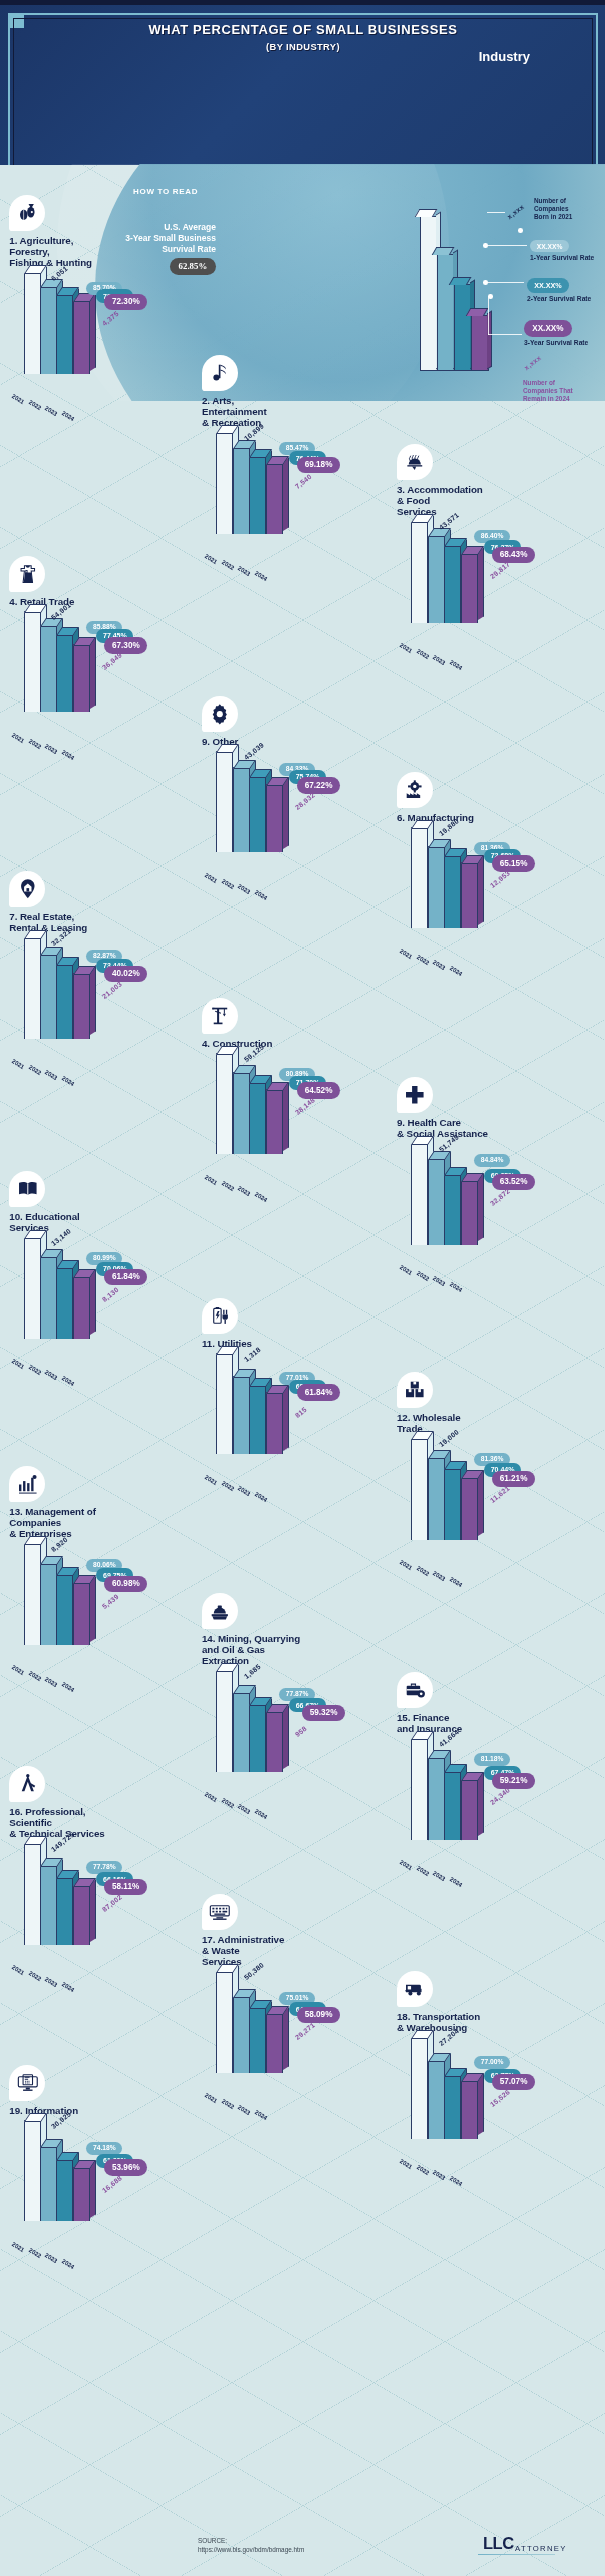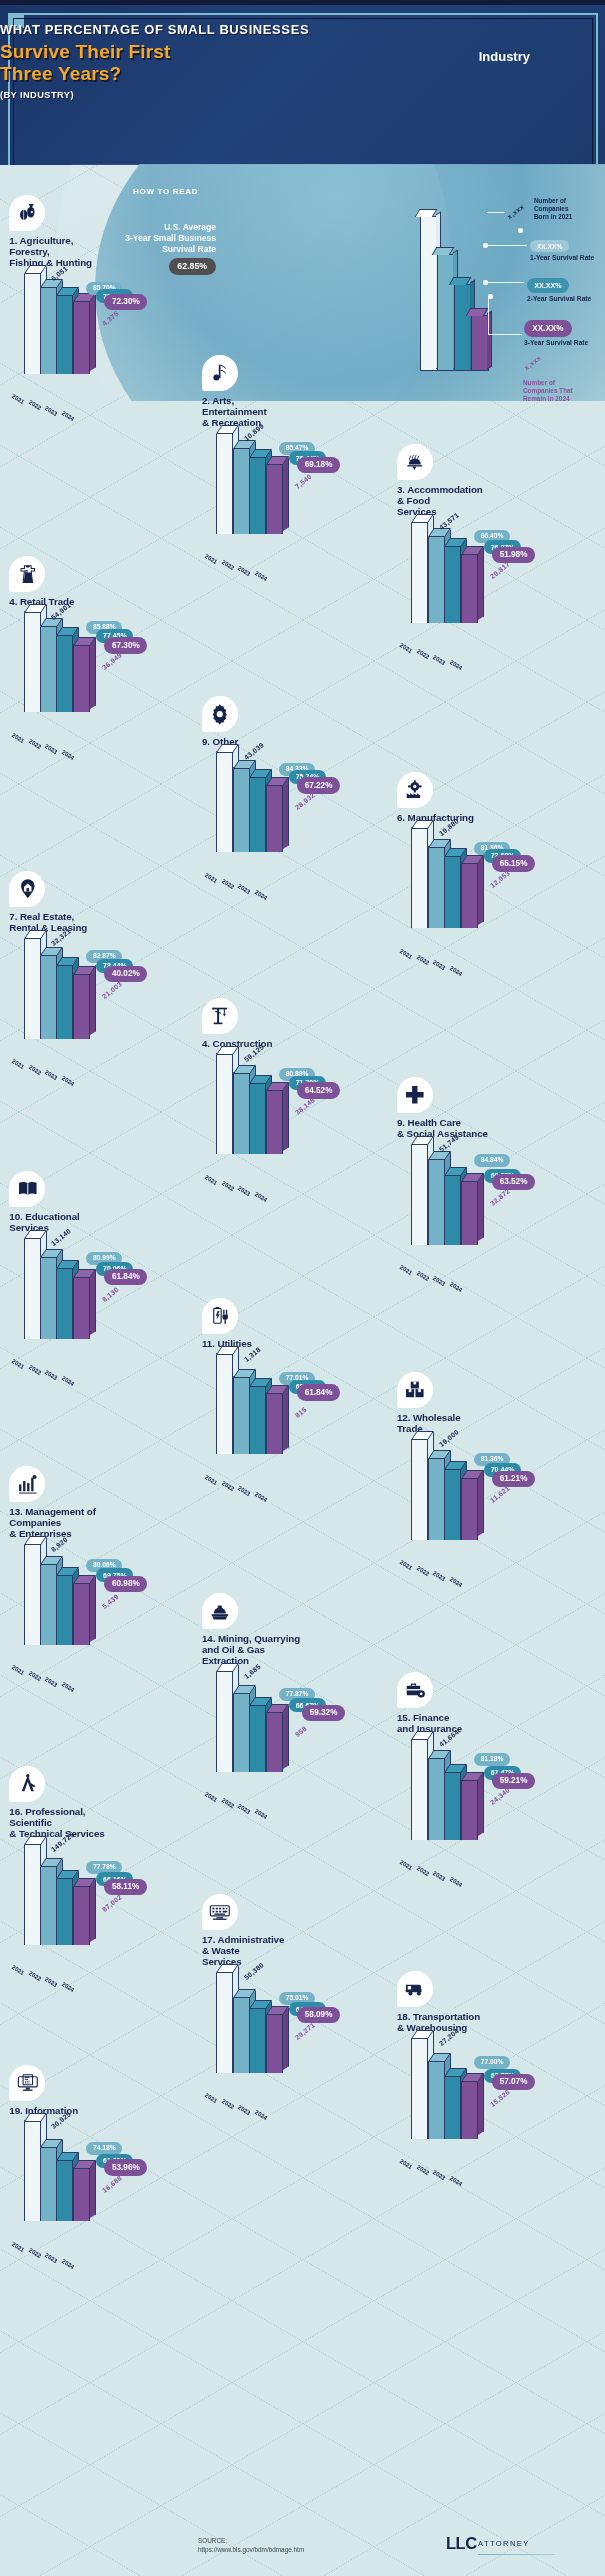--- a/index.html
+++ b/index.html
@@ -36,21 +36,21 @@
     border:2.1px solid #7dbcd0;
   }
   .hdr-frame:after{
     content:"";position:absolute;top:-2.1px;left:-2.1px;width:15.5px;height:15.5px;
     background:#7dbcd0;
   }
   .hdr-inner{
     position:absolute;top:13.4px;left:13.4px;right:13.4px;bottom:-10.3px;
     border:1.5px solid #111a38;
   }
-  .hdr-text{position:relative;z-index:4;text-align:left;padding-top:17.5px;}
+  .hdr-text{position:relative;z-index:4;text-align:center;padding-top:17.5px;}
   .h-line1{
     color:#fff;font-weight:bold;font-size:13px;letter-spacing:0.6px;
     text-shadow:1px 1px 0 #111a38;
   }
   .h-line2{
     color:#f5a623;font-weight:bold;font-size:19px;letter-spacing:0.2px;
     margin-top:3.6px;line-height:1.18;
     text-shadow:1.5px 1.5px 0 #111a38;
   }
   .h-line3{
@@ -76,21 +76,21 @@
   .howto-title{
     position:absolute;top:187px;left:133px;z-index:6;
     color:#fff;font-size:8px;font-weight:bold;letter-spacing:0.7px;
   }
   .howto-avg{
     position:absolute;top:222px;left:82px;width:134px;z-index:6;text-align:right;
     color:#fff;font-weight:bold;font-size:8.5px;line-height:1.28;
   }
   .howto-pill{
     display:inline-block;margin-top:3.6px;background:#4f4f4f;color:#fff;
-    border-radius:10.3px;padding:2.6px 8.8px;font-size:8.8px;font-weight:bold;
+    border-radius:10.3px;padding:2.6px 8.8px;font-size:8.8px;font-weight:bold;font-family:Liberation Serif, serif;
   }
   .industry-label{
     position:absolute;top:49px;right:76px;z-index:7;
     color:#fff;font-size:13px;font-weight:bold;
   }
   
   .lg-bars{position:absolute;top:201px;left:420px;z-index:6;}
   .lg-bar{position:absolute;bottom:0;width:17.5px;border:0.7px solid #2a3b66;}
   .lg-top{position:absolute;left:-3.6px;width:17.5px;height:8.2px;
       transform:skewX(-30deg);border:0.7px solid #2a3b66;border-bottom:none;}
@@ -163,21 +163,20 @@
 <div id="page">
 
   <div class="iso-grid"></div>
 
   <div class="topbar"></div>
   <div class="header">
     <div class="hdr-frame"></div>
     <div class="hdr-inner"></div>
     <div class="hdr-text">
       <div class="h-line1">WHAT PERCENTAGE OF SMALL BUSINESSES</div>
-      <div class="h-line2">Survive Their First<br>Three Years?</div>
       <div class="h-line3">(BY INDUSTRY)</div>
     </div>
   </div>
 
   <div class="howto">
     <div class="howto-blob"></div>
     <div class="howto-blob2"></div>
   </div>
   <div class="industry-label">Industry</div>
   <div class="howto-title">HOW TO READ</div>
@@ -401,21 +400,21 @@
      <div class="rt" style="left:17px;bottom:3.1px;height:69px;background:#6b4083;
                  transform:skewY(-32deg);transform-origin:bottom left;
                  border-right:0.8px solid #2a3b66;"></div>
      <div class="capL" style="left:3.1px;bottom:68px;width:17px;height:8.8px;
                  background:#9062aa;border:0.8px solid #2a3b66;
                  transform:skewX(-34deg) skewY(-0deg);"></div>
   </div>
       <div class="numtop" style="left:45px;bottom:109px;">43,571</div>
       <div class="pct y1" style="left:77px;bottom:97px;">86.40%</div>
       <div class="pct y2" style="left:87px;bottom:86px;">76.27%</div>
-      <div class="pct y3" style="left:95px;bottom:77px;">51.98%</div>
+      <div class="pct y3" style="left:95px;bottom:77px;">68.43%</div>
       <div class="numbot" style="left:96px;bottom:60px;">29,817</div>
       <div class="years">
             <span class="yr" style="left:5.2px;top:0px;">2021</span>
             <span class="yr" style="left:21.6px;top:5.7px;">2022</span>
             <span class="yr" style="left:38px;top:11.3px;">2023</span>
             <span class="yr" style="left:55px;top:17px;">2024</span>
           </div>
     </div>
   </div>
   <div class="card" style="left:9.3px;top:556px;">
@@ -1405,21 +1404,21 @@
     </div>
   </div>
     </div>
 
   <div class="footer">
     <div class="src">
       <div>SOURCE:</div>
       <div>https://www.bls.gov/bdm/bdmage.htm</div>
     </div>
     <div class="logo">
-      <div style="display:flex;align-items:center;">
+      <div style="display:flex;align-items:flex-end;margin-left:37px;">
         <span class="logo-main">LLC</span>
         <span class="logo-sub">ATTORNEY</span>
       </div>
       <div class="logo-rule" style="margin-left:32px;width:77px;"></div>
     </div>
   </div>
 
 </div>
 
 

